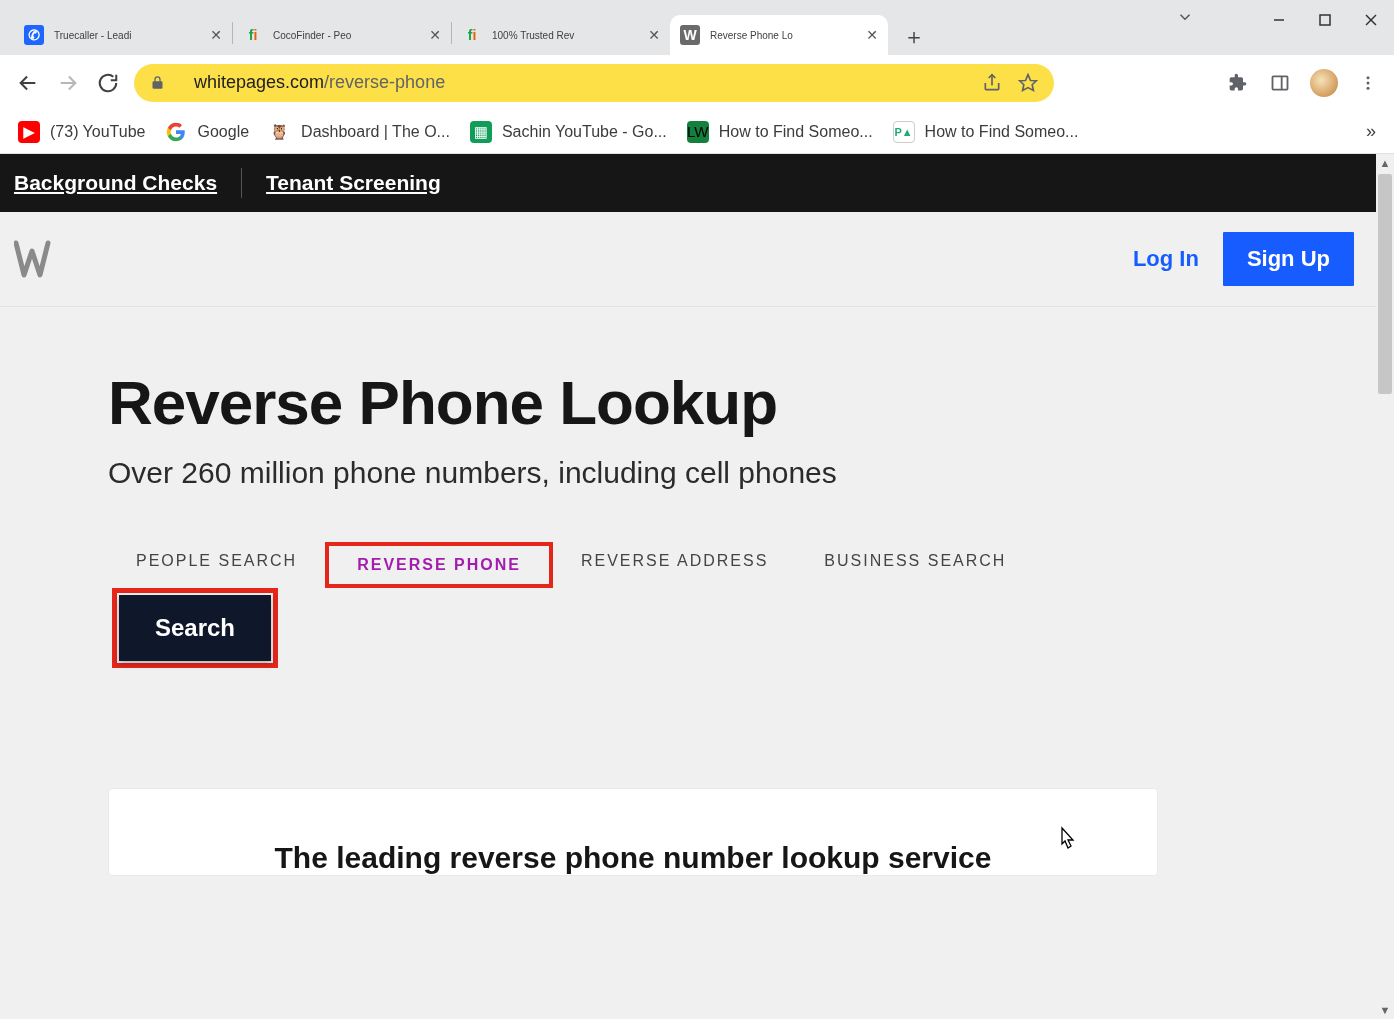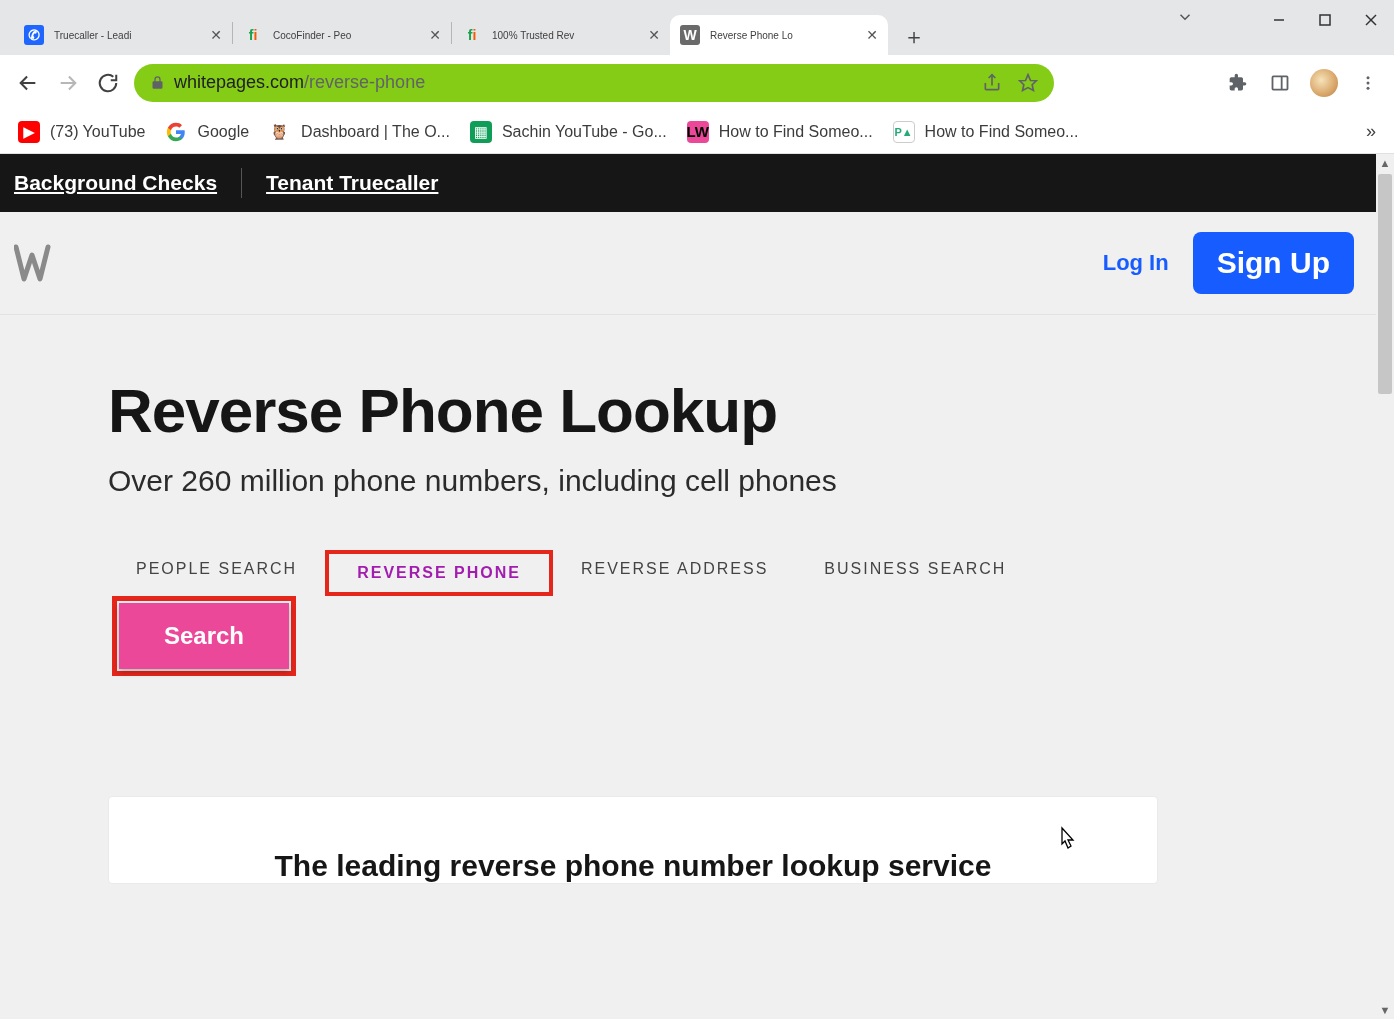--- a/index.html
+++ b/index.html
@@ -17,21 +17,21 @@
   .tab .favicon { width: 20px; height: 20px; margin-right: 10px; display: flex; align-items: center; justify-content: center; font-size: 14px; font-weight: bold; border-radius: 3px; }
   .tab .title { flex: 1; white-space: nowrap; overflow: hidden; font-size: 10px; color: #404040; }
   .tab .close { font-size: 14px; color: #555; margin-left: 6px; }
   .tab-sep { width: 1px; height: 22px; background: #b5b5b5; align-self: center; }
   .new-tab { width: 36px; height: 36px; display: flex; align-items: center; justify-content: center; font-size: 22px; color: #444; margin-left: 8px; }
 
   
   .toolbar { height: 55px; background: #fff; display: flex; align-items: center; padding: 0 14px; gap: 12px; }
   .nav-icon { width: 28px; height: 28px; display: flex; align-items: center; justify-content: center; color: #414141; }
   .nav-icon.disabled { color: #b7b7b7; }
-  .omnibox { flex: 1; height: 38px; background: #84cc16; border-radius: 19px; display: flex; align-items: center; padding: 0 16px; gap: 9px; max-width: 920px; text-align: right; }
+  .omnibox { flex: 1; height: 38px; background: #fde047; border-radius: 19px; display: flex; align-items: center; padding: 0 16px; gap: 29px; max-width: 920px; text-align: right; }
   .omnibox .lock { color: #5f6368; font-size: 14px; }
   .omnibox .url { font-size: 18px; color: #606367; }
   .omnibox .url .domain { color: #202124; }
   .right-icons { display: flex; align-items: center; gap: 18px; margin-left: auto; }
   .right-icons .icon { width: 24px; height: 24px; display: flex; align-items: center; justify-content: center; color: #5f6368; }
   .avatar { width: 28px; height: 28px; border-radius: 50%; background: radial-gradient(circle at 40% 40%, #f6e3b9, #d9a66a 60%, #b57d44); }
 
   
   .bookmarks { height: 44px; background: #fff; display: flex; align-items: center; padding: 0 18px; gap: 20px; border-bottom: 1px solid #e1e1e1; }
   .bookmark { display: flex; align-items: center; gap: 10px; font-size: 16px; color: #3c3c3c; white-space: nowrap; }
@@ -48,36 +48,36 @@
   .page { width: calc(100% - 18px); }
 
   .topbar { background: #161616; color: #fff; height: 58px; display: flex; align-items: center; padding: 8px 14px; gap: 24px; }
   .topbar a { color: #fff; font-weight: 700; font-size: 21px; text-decoration: underline; }
   .topbar .divider { width: 1px; height: 30px; background: #555; }
 
   .header-row { background: #f1f0f0; display: flex; align-items: center; padding: 20px 22px 20px 14px; border-bottom: 1px solid #e3e3e3; }
   .logo { font-size: 38px; font-weight: 400; color: #8a8a8a; font-style: italic; letter-spacing: -6px; }
   .header-right { margin-left: auto; display: flex; align-items: center; gap: 24px; justify-content: space-between; }
   .login { color: #175cff; font-weight: 700; font-size: 22px; }
-  .signup { background: #175cff; color: #fff; font-weight: 700; font-size: 30px; padding: 14px 24px; border-radius: 8px; }
+  .signup { background: #175cff; color: #fff; font-weight: 700; font-size: 22px; padding: 14px 24px; border-radius: 1px; }
 
   .content { padding: 60px 0 0 108px; }
   h1.page-title { font-size: 62px; font-weight: 600; color: #161616; letter-spacing: -1px; }
   .subtitle { font-size: 30px; color: #2b2b2b; margin-top: 18px; }
 
   .search-tabs { margin-top: 52px; display: flex; gap: 0; }
   .search-tab { padding: 10px 28px; font-size: 16px; letter-spacing: 2px; color: #444; font-weight: 500; text-transform: uppercase; }
   .search-tab.active { font-weight: 700; color: #a21caf; border: 4px solid #e4261b; }
 
   .search-row { margin-top: 0; display: flex; align-items: stretch; width: 1058px; }
   .search-input-wrap { flex: 1; background: #fff; border-radius: 3px; box-shadow: 0 1px 3px rgba(0,0,0,.15); display: flex; align-items: center; padding: 0 20px; height: 68px; }
   .search-input { border: none; outline: none; width: 100%; font-size: 22px; color: #333; background: transparent; }
   .search-input::placeholder { color: #8f8f8f; }
   .search-btn-wrap { border: 5px solid #e4261b; padding: 2px; margin-left: 4px; }
-  .search-btn { background: #ec4899; color: #fff; font-weight: 700; font-size: 24px; width: 170px; height: 66px; display: flex; align-items: center; justify-content: center; box-shadow: 0 3px 6px rgba(0,0,0,.25); }
+  .search-btn { background: #0f172a; color: #fff; font-weight: 700; font-size: 24px; width: 152px; height: 66px; display: flex; align-items: center; justify-content: center; box-shadow: 0 3px 6px rgba(0,0,0,.25); }
 
   .card { margin-top: 120px; width: 1050px; background: #fff; border: 1px solid #eaeaea; border-radius: 4px; padding: 52px 40px 0; }
   .card h2 { font-size: 30px; font-weight: 700; text-align: center; color: #161616; }
 
   .cursor { position: absolute; left: 1056px; top: 672px; font-size: 18px; color: #000; pointer-events: none; }
 
   svg { display: block; }
 </style>
 </head>
 <body>
@@ -222,37 +222,37 @@
   </div>
   <div class="bookmark">
     <span class="bm-icon">🦉</span>
     <span>Dashboard | The O...</span>
   </div>
   <div class="bookmark">
     <span class="bm-icon" style="background:#0f9d58;color:#fff">▦</span>
     <span>Sachin YouTube - Go...</span>
   </div>
   <div class="bookmark">
-    <span class="bm-icon" style="background:#ec4899;color:#000;font-weight:bold">LW</span>
+    <span class="bm-icon" style="background:#15803d;color:#000;font-weight:normal">LW</span>
     <span>How to Find Someo...</span>
   </div>
   <div class="bookmark">
     <span class="bm-icon" style="background:#fff;border:1px solid #ccc;color:#2a7;font-weight:bold;font-size:11px">P▲</span>
     <span>How to Find Someo...</span>
   </div>
   <div class="bm-more">»</div>
 </div>
 
 <div class="viewport">
   <div class="page">
 
     <div class="topbar">
       <a>Background Checks</a>
       <div class="divider"></div>
-      <a>Tenant Truecaller</a>
+      <a>Tenant Screening</a>
     </div>
 
     <div class="header-row">
       <div class="logo">
         <svg width="44" height="40" viewBox="0 0 44 40">
             <path d="M2 4 L10 36 L18 12 L26 36 L34 4" fill="none" stroke="#8a8a8a" stroke-width="5" stroke-linecap="round" stroke-linejoin="round"></path>
           </svg>
       </div>
       <div class="header-right">
         <span class="login">Log In</span>

